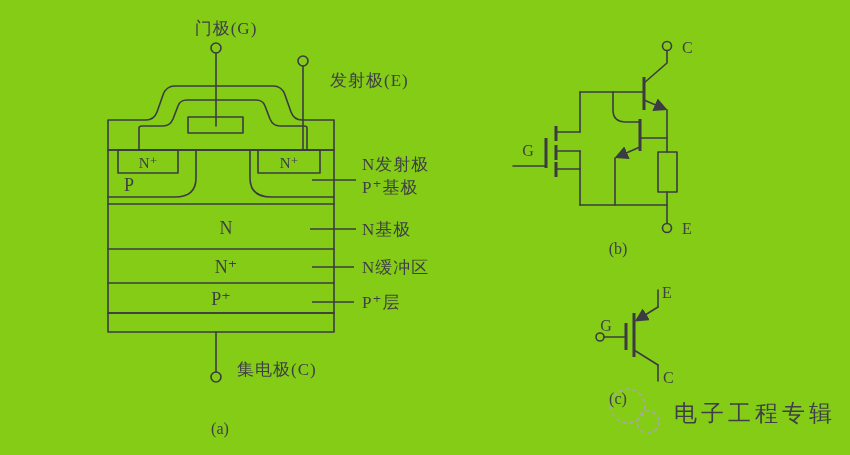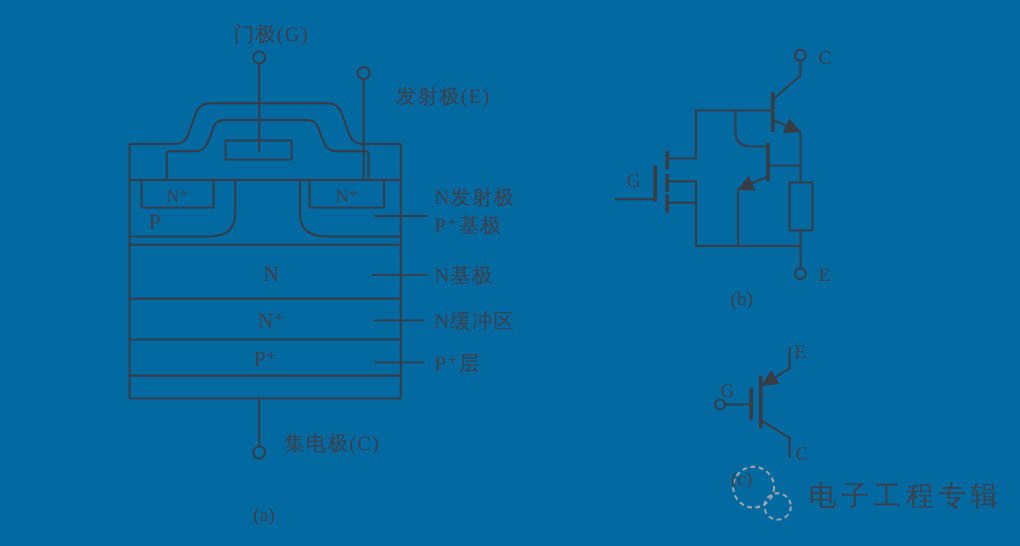--- a/index.html
+++ b/index.html
@@ -1,16 +1,16 @@
 <!DOCTYPE html>
 <html><head>
 <meta charset="utf-8">
 <style>
   html,body{margin:0;padding:0;background:#ffffff;}
-  .canvas{position:relative;width:850px;height:455px;background:#0369a1;overflow:hidden;}
+  .canvas{position:relative;width:850px;height:455px;background:#84cc16;overflow:hidden;}
   svg text{font-family:"Liberation Serif","DejaVu Serif",serif;fill:#3f3f47;}
   .ln{stroke:#3b3b43;fill:none;stroke-width:1.6;stroke-linecap:round;stroke-linejoin:round;}
   .bar{stroke:#3b3b43;stroke-width:3;stroke-linecap:butt;}
   .ptr{stroke:#3b3b43;stroke-width:1.5;}
   .cn{font-size:17px;letter-spacing:1px;}
   .reg{font-size:18px;}
   .cap{font-size:16px;}
   .latin{font-size:16px;}
   .wm-text{font-size:23px;letter-spacing:4px;}
   .wm-logo{fill:none;stroke-width:1.6;stroke-dasharray:4 3;}

